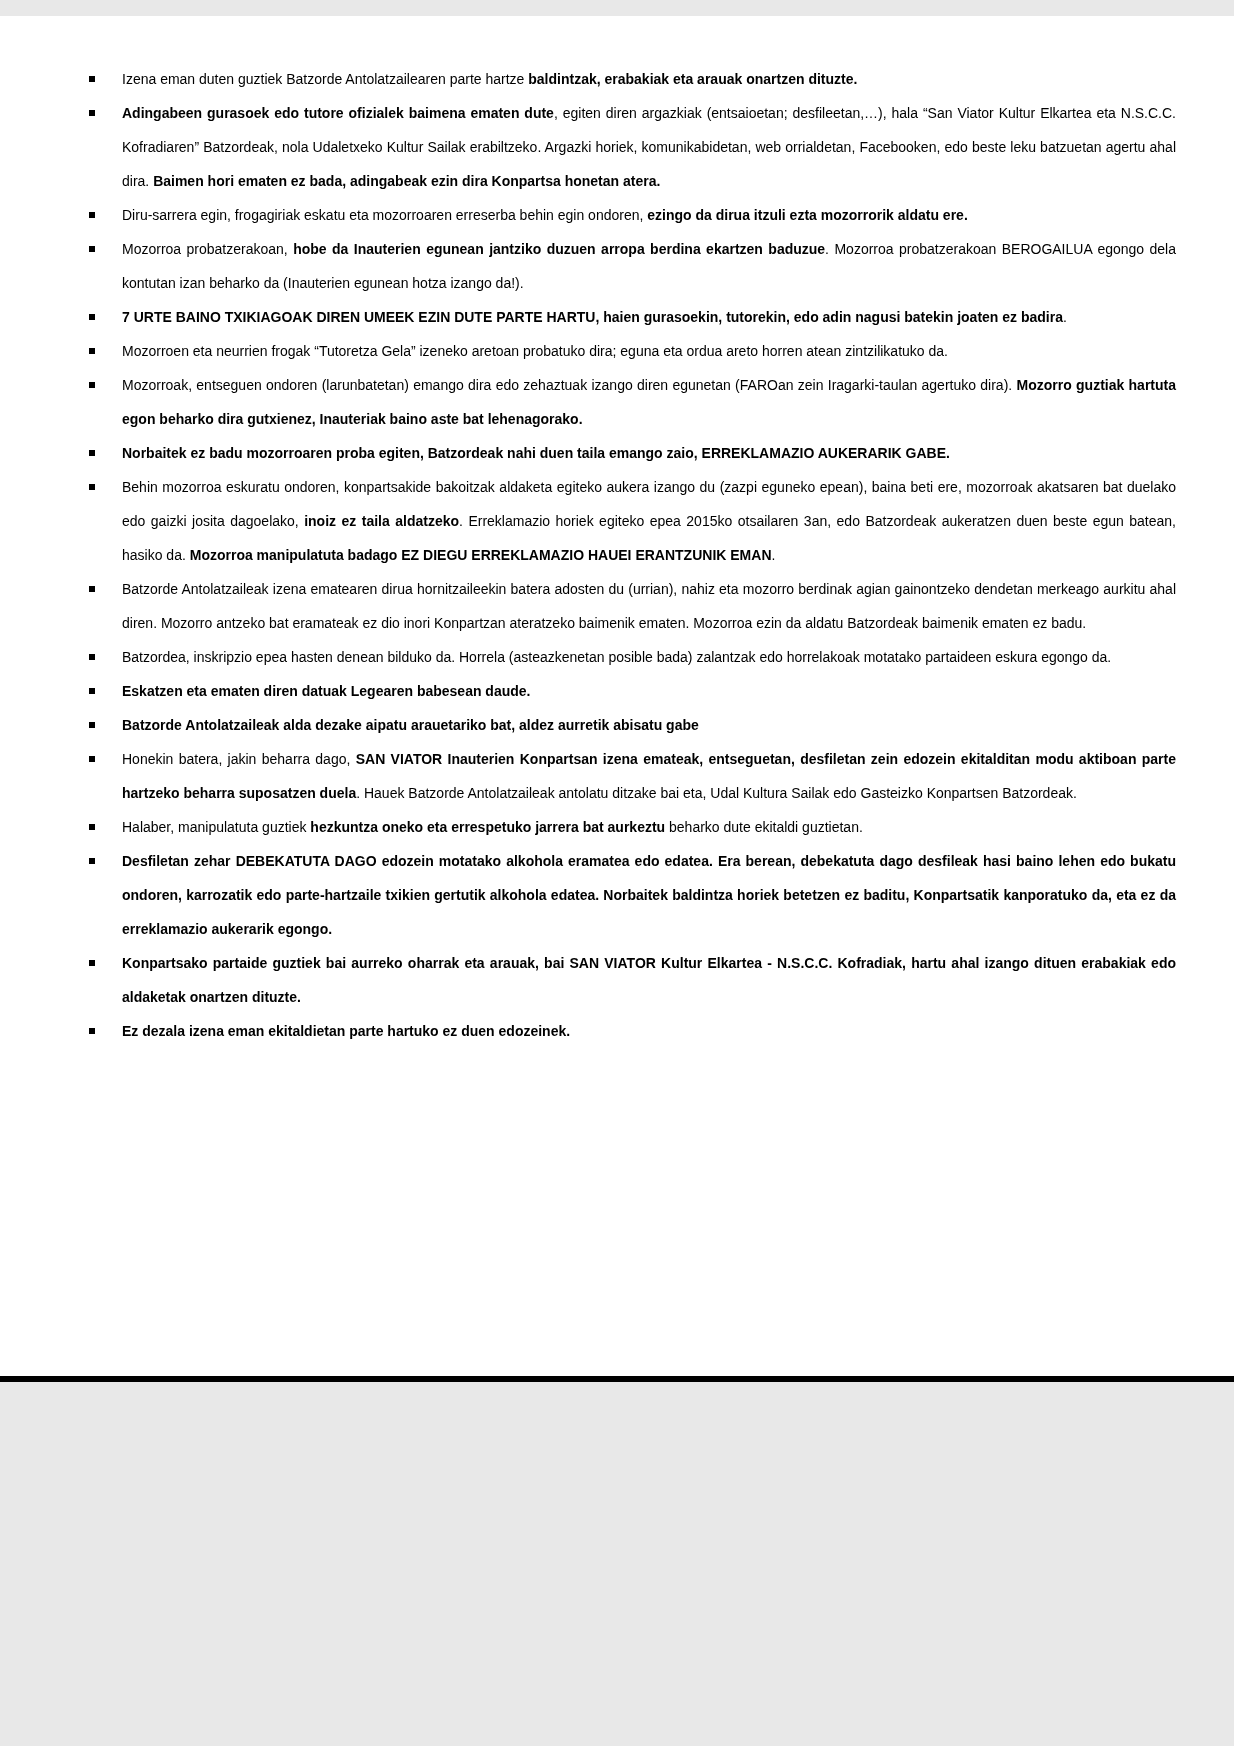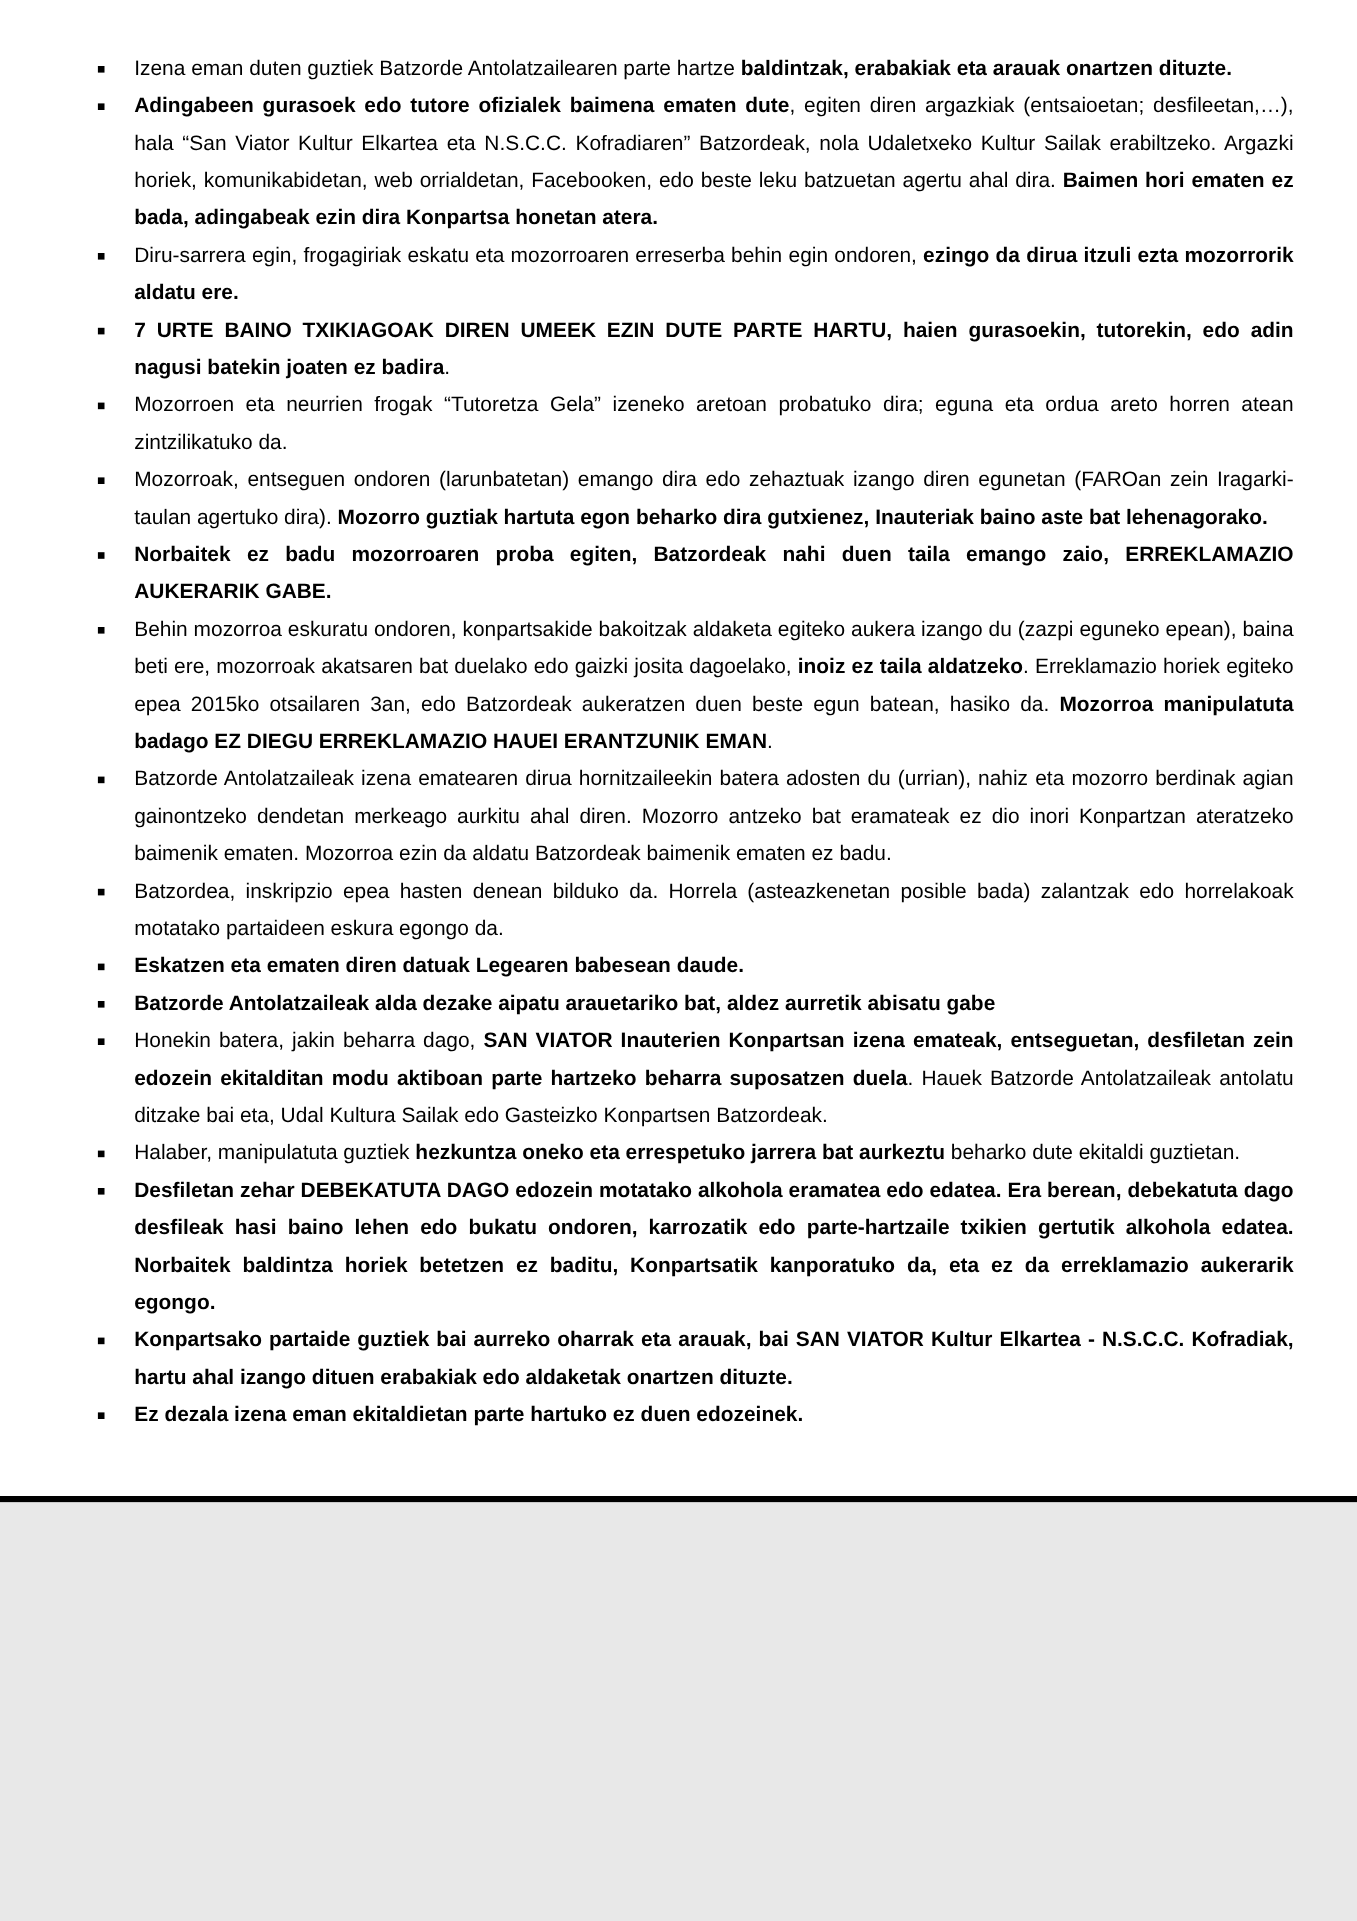--- a/index.html
+++ b/index.html
@@ -1,23 +1,23 @@
 <!DOCTYPE html>
 <html><head>
 <meta charset="utf-8">
 <style>
   html,body { margin:0; padding:0; background:#e8e8e8; }
   .page {
     position:relative;
     width:1234px; height:1366px;
-    margin:0 auto;
+    margin:16px auto;
     background:#ffffff;
     overflow:hidden;
     font-family:"Liberation Sans", sans-serif;
-    font-size:19px;
+    font-size:14px;
     line-height:34px;
     color:#000000;
   }
   ul.rules-list {
     margin:0;
     padding:46px 58px 0 122px;
     list-style:none;
     text-align:justify;
     text-align-last:left;
   }
@@ -45,20 +45,21 @@
   }
 </style>
 </head>
 <body>
 
 <div class="page">
   <ul class="rules-list" id="rules-list">
       <li><span>Izena eman duten guztiek Batzorde Antolatzailearen parte hartze </span><span class="b">baldintzak, erabakiak eta arauak onartzen dituzte.</span></li>
       <li><span class="b">Adingabeen gurasoek edo tutore ofizialek baimena ematen dute</span><span>, egiten diren argazkiak (entsaioetan; desfileetan,…), hala “San Viator Kultur Elkartea eta N.S.C.C. Kofradiaren” Batzordeak, nola Udaletxeko Kultur Sailak erabiltzeko. Argazki horiek, komunikabidetan, web orrialdetan, Facebooken, edo beste leku batzuetan agertu ahal dira. </span><span class="b">Baimen hori ematen ez bada, adingabeak ezin dira Konpartsa honetan atera.</span></li>
       <li><span>Diru-sarrera egin, frogagiriak eskatu eta mozorroaren erreserba behin egin ondoren, </span><span class="b">ezingo da dirua itzuli ezta mozorrorik aldatu ere.</span></li>
+      <li><span>Mozorroa probatzerakoan, </span><span class="b">hobe da Inauterien egunean jantziko duzuen arropa berdina ekartzen baduzue</span><span>. Mozorroa probatzerakoan BEROGAILUA egongo dela kontutan izan beharko da (Inauterien egunean hotza izango da!).</span></li>
       <li><span class="b">7 URTE BAINO TXIKIAGOAK DIREN UMEEK EZIN DUTE PARTE HARTU, haien gurasoekin, tutorekin, edo adin nagusi batekin joaten ez badira</span><span>.</span></li>
       <li><span>Mozorroen eta neurrien frogak “Tutoretza Gela” izeneko aretoan probatuko dira; eguna eta ordua areto horren atean zintzilikatuko da.</span></li>
       <li><span>Mozorroak, entseguen ondoren (larunbatetan) emango dira edo zehaztuak izango diren egunetan (FAROan zein Iragarki-taulan agertuko dira). </span><span class="b">Mozorro guztiak hartuta egon beharko dira gutxienez, Inauteriak baino aste bat lehenagorako.</span></li>
       <li><span class="b">Norbaitek ez badu mozorroaren proba egiten, Batzordeak nahi duen taila emango zaio, ERREKLAMAZIO AUKERARIK GABE.</span></li>
       <li><span>Behin mozorroa eskuratu ondoren, konpartsakide bakoitzak aldaketa egiteko aukera izango du (zazpi eguneko epean), baina beti ere, mozorroak akatsaren bat duelako edo gaizki josita dagoelako, </span><span class="b">inoiz ez taila aldatzeko</span><span>. Erreklamazio horiek egiteko epea 2015ko otsailaren 3an, edo Batzordeak aukeratzen duen beste egun batean, hasiko da. </span><span class="b">Mozorroa manipulatuta badago EZ DIEGU ERREKLAMAZIO HAUEI ERANTZUNIK EMAN</span><span>.</span></li>
       <li><span>Batzorde Antolatzaileak izena ematearen dirua hornitzaileekin batera adosten du (urrian), nahiz eta mozorro berdinak agian gainontzeko dendetan merkeago aurkitu ahal diren. Mozorro antzeko bat eramateak ez dio inori Konpartzan ateratzeko baimenik ematen. Mozorroa ezin da aldatu Batzordeak baimenik ematen ez badu.</span></li>
       <li><span>Batzordea, inskripzio epea hasten denean bilduko da. Horrela (asteazkenetan posible bada) zalantzak edo horrelakoak motatako partaideen eskura egongo da.</span></li>
       <li><span class="b">Eskatzen eta ematen diren datuak Legearen babesean daude.</span></li>
       <li><span class="b">Batzorde Antolatzaileak alda dezake aipatu arauetariko bat, aldez aurretik abisatu gabe</span></li>
       <li><span>Honekin batera, jakin beharra dago, </span><span class="b">SAN VIATOR Inauterien Konpartsan izena emateak, entseguetan, desfiletan zein edozein ekitalditan modu aktiboan parte hartzeko beharra suposatzen duela</span><span>. Hauek Batzorde Antolatzaileak antolatu ditzake bai eta, Udal Kultura Sailak edo Gasteizko Konpartsen Batzordeak.</span></li>

